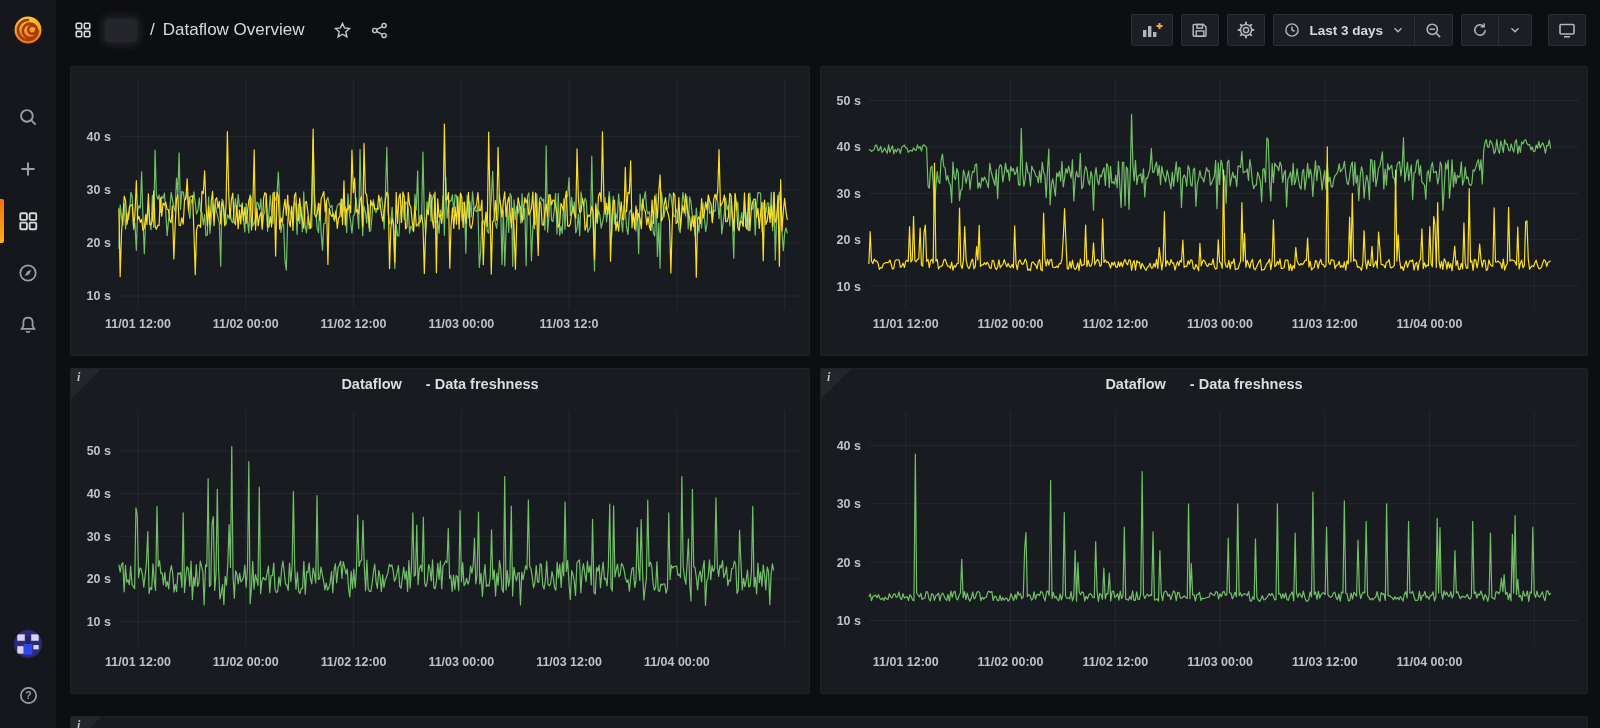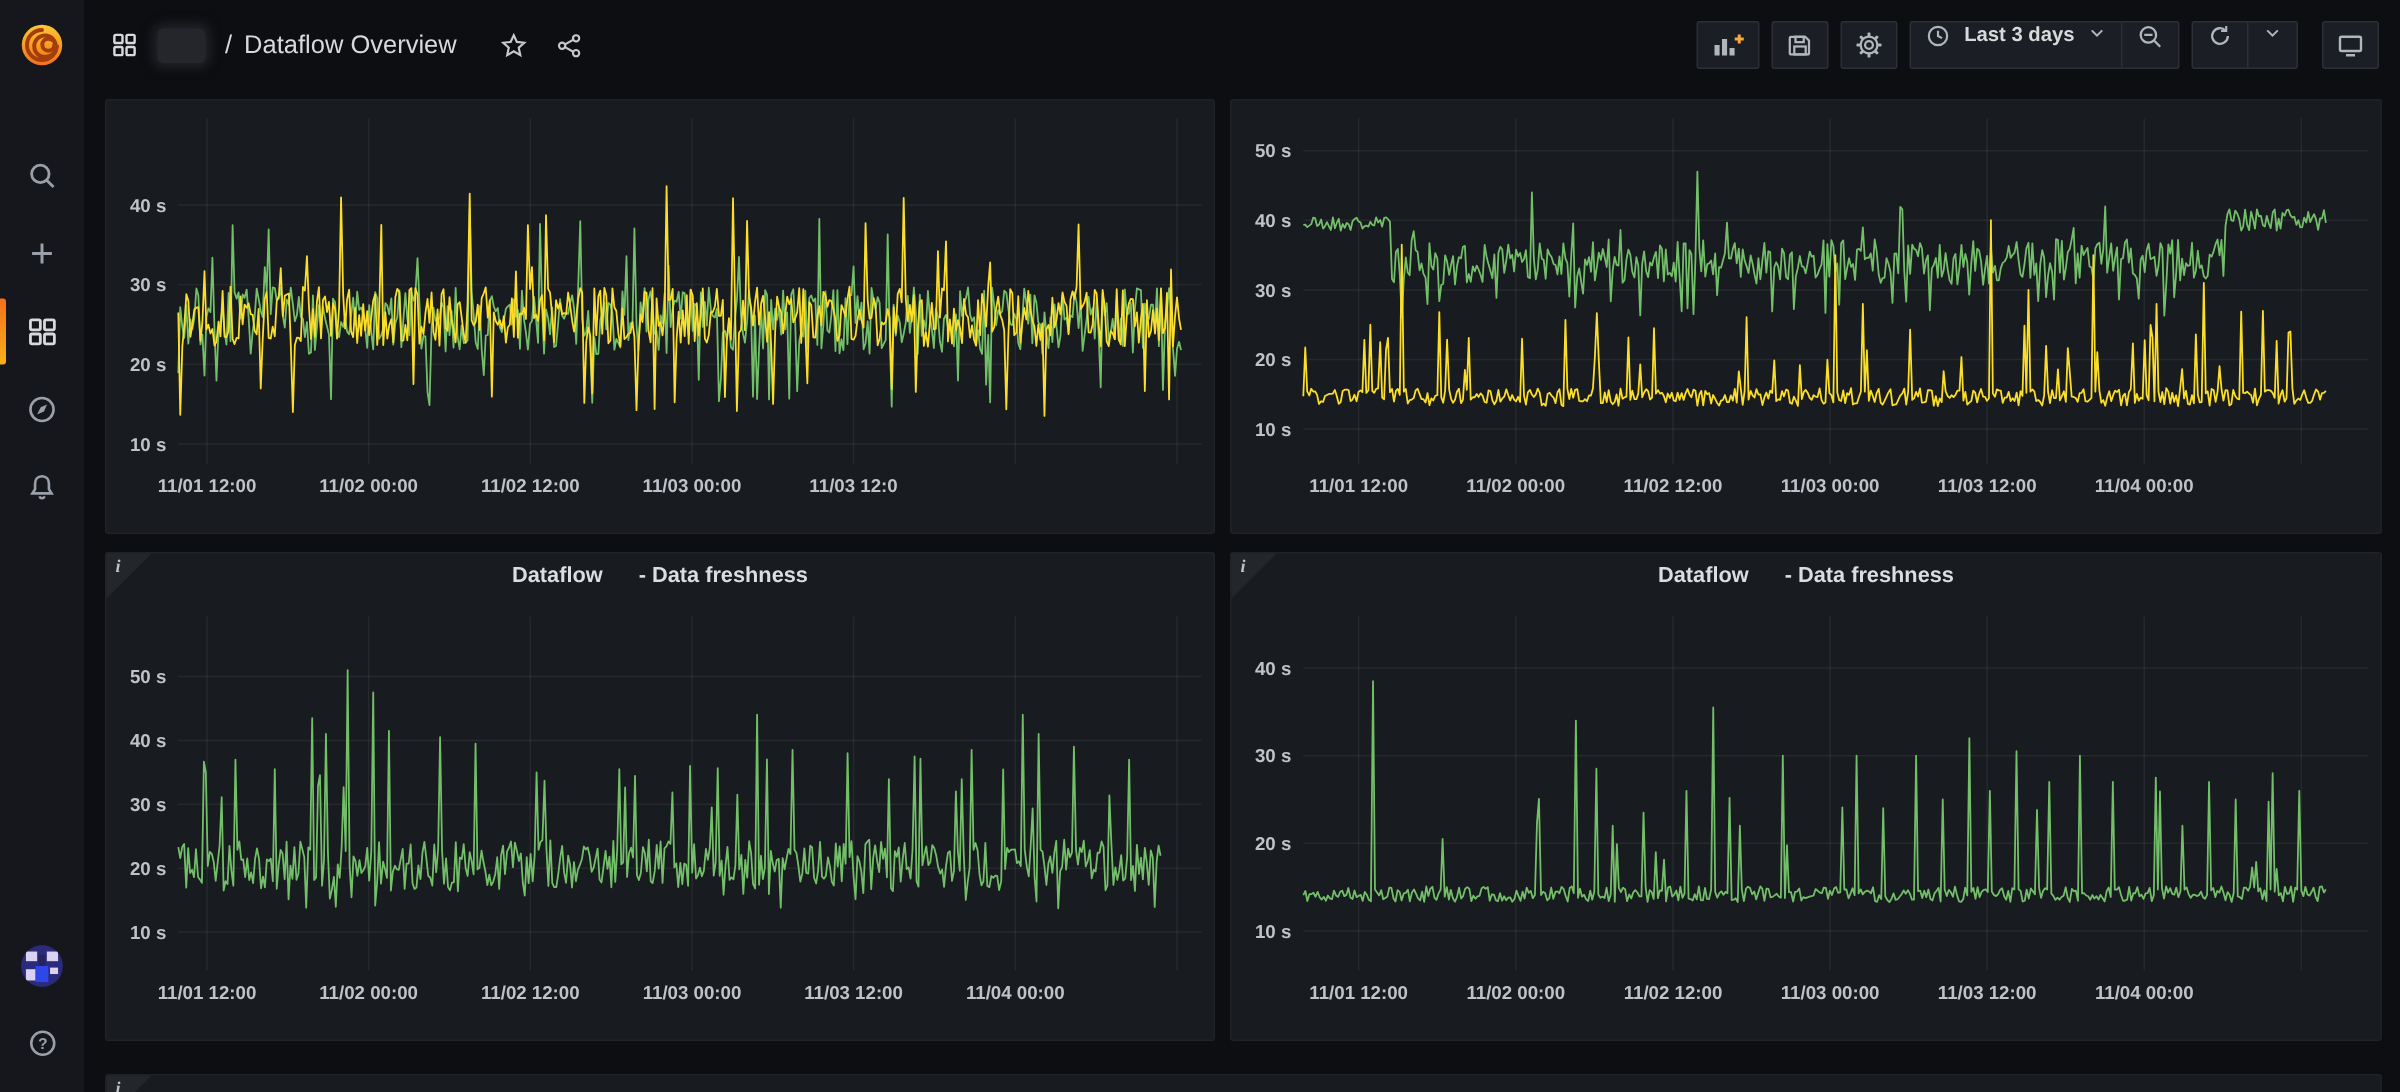--- a/index.html
+++ b/index.html
@@ -17,21 +17,21 @@
 
   
   .header{position:absolute;left:56px;top:0;right:0;height:60px;display:flex;align-items:center;padding:0 14px 0 18px;color:#d8d9da;}
   .crumb-left{display:flex;align-items:center;gap:13px;}
   .redacted{width:32px;height:23px;background:#24262c;border-radius:4px;box-shadow:0 0 7px 3px rgba(38,40,46,.85);}
   .crumb-text{display:flex;align-items:center;gap:8px;font-size:17px;color:#d8d9da;white-space:nowrap;}
   .crumb-icons{display:flex;align-items:center;gap:18px;margin-left:16px;color:#c7c8ca;}
   .toolbar{margin-left:auto;display:flex;align-items:center;gap:8px;}
   .tbtn{height:32px;min-width:36px;padding:0 8px;display:flex;align-items:center;justify-content:center;background:#1b1e24;border:1px solid #2c2f36;border-radius:2px;color:#b0b6bd;cursor:pointer;box-sizing:border-box;}
   .tgroup{display:flex;align-items:stretch;height:32px;background:#1b1e24;border:1px solid #2c2f36;border-radius:2px;box-sizing:border-box;}
-  .tgroup .seg{display:flex;gap:8px;padding:0 9px;color:#b0b6bd;cursor:pointer;}
+  .tgroup .seg{display:flex;align-items:center;gap:8px;padding:0 9px;color:#b0b6bd;cursor:pointer;}
   .tgroup .seg + .seg{border-left:1px solid #2c2f36;}
   .time-label{font-size:13.5px;font-weight:600;color:#d8d9da;}
   .tv-btn{margin-left:8px;}
 
   
   .panel{position:absolute;background:#181b1f;border:1px solid #202226;border-radius:2px;box-sizing:border-box;}
   .panel-title{height:30px;display:flex;align-items:center;justify-content:center;gap:24px;color:#dcdde0;font-size:14.5px;font-weight:700;cursor:pointer;}
   .corner{position:absolute;top:0;left:0;width:0;height:0;border-top:30px solid rgba(255,255,255,.05);border-right:30px solid transparent;}
   .info-i{position:absolute;top:1px;left:6px;font:italic 700 12px "Liberation Serif",serif;color:#bfc2c7;cursor:pointer;}
   svg.chart{display:block;}

